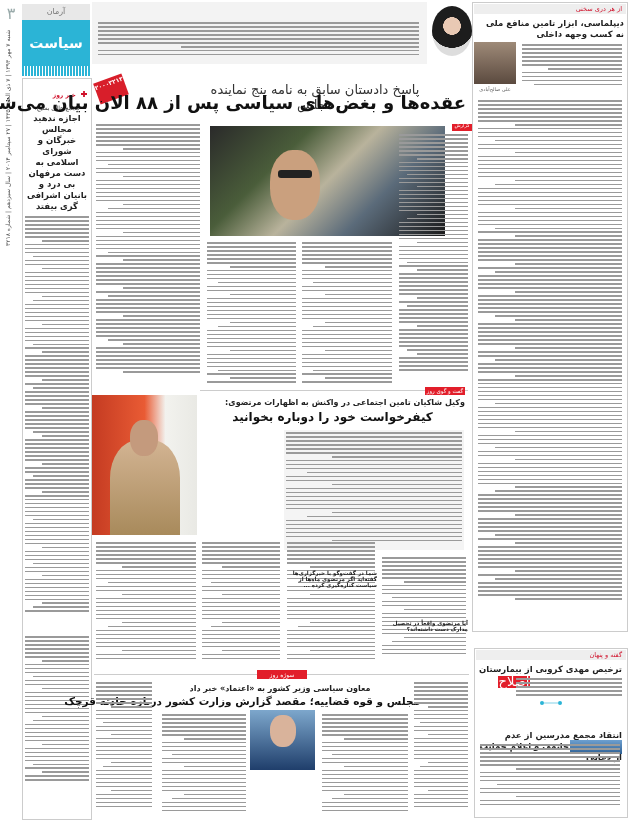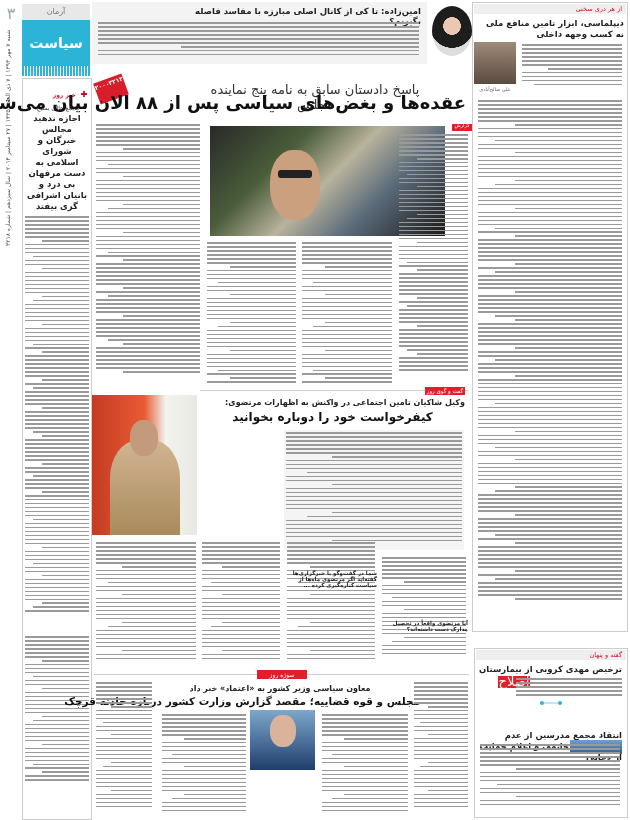--- a/index.html
+++ b/index.html
@@ -231,21 +231,20 @@
       <span></span>
       <span></span>
       <span></span>
       <span></span>
       <span></span>
 
   </div>
 </div>
 
 <div id="top-story" class="abs">
-  <div id="top-story-title" class="abs">امین‌زاده: تا کی از کانال اصلی مبارزه با مفاسد فاصله بگیریم؟</div>
   <div class="abs lines" style="left:4px; top:18px; width:325px; height:42px;">
     <span></span>
       <span></span>
       <span></span>
       <span></span>
       <span></span>
       <span></span>
       <span></span>
       <span></span>
       <span></span>

